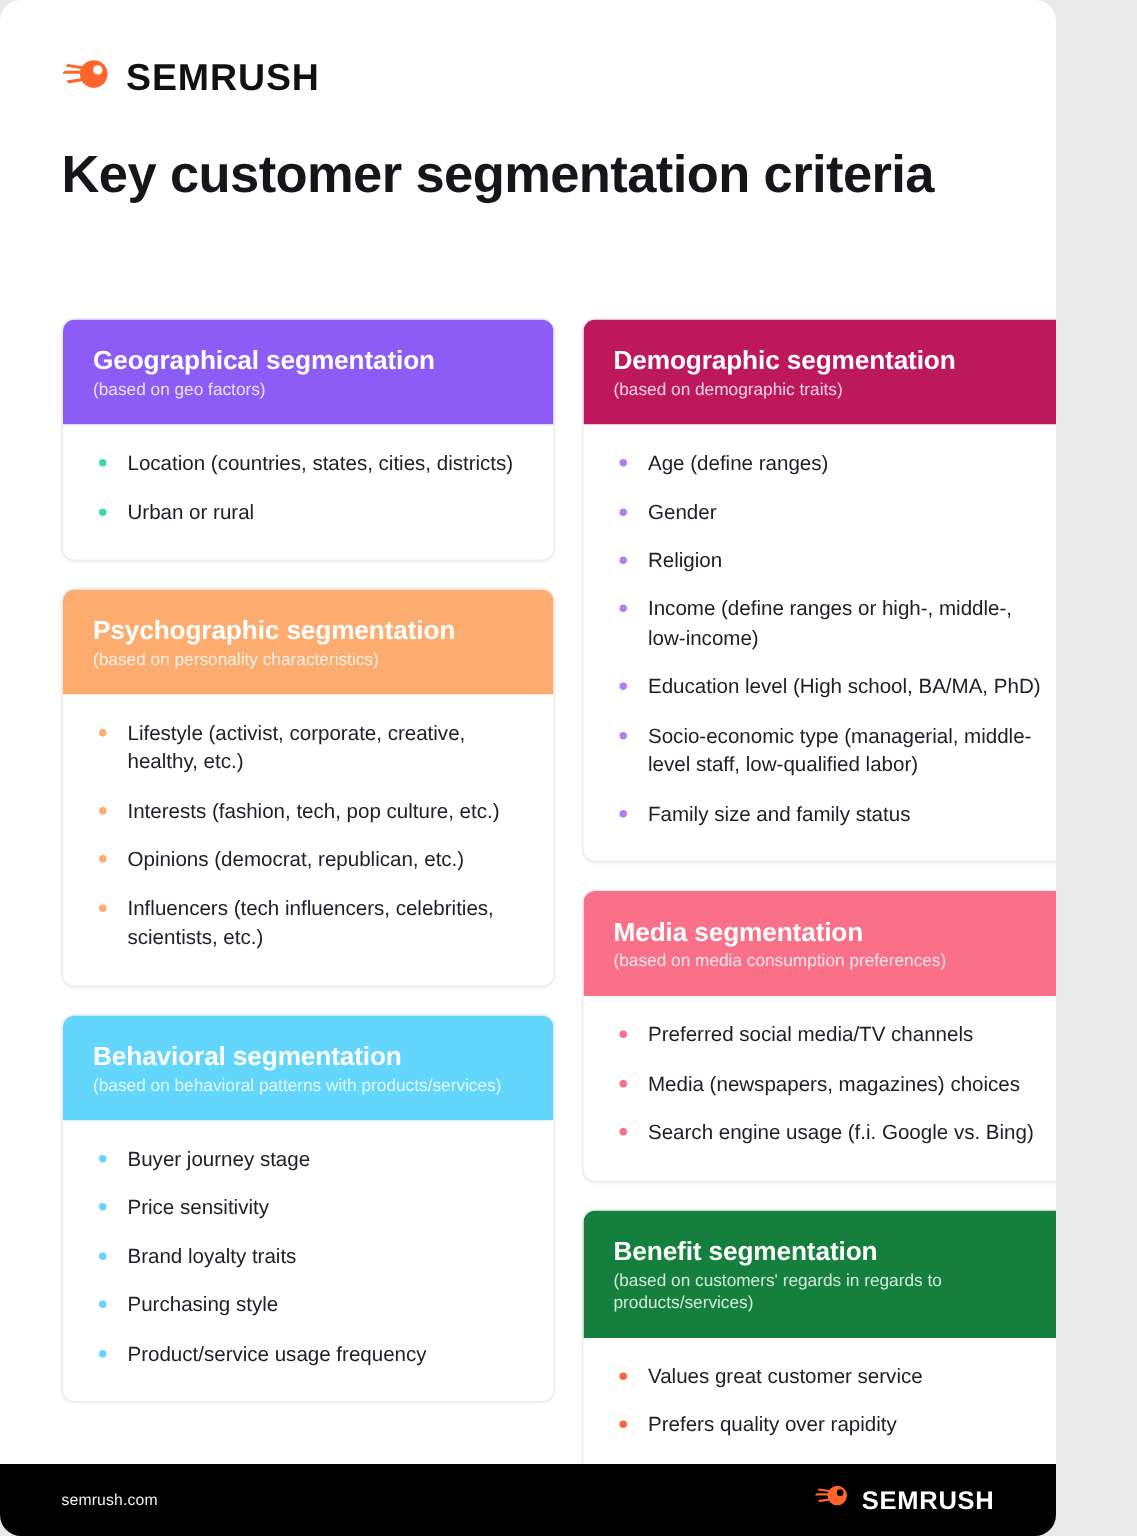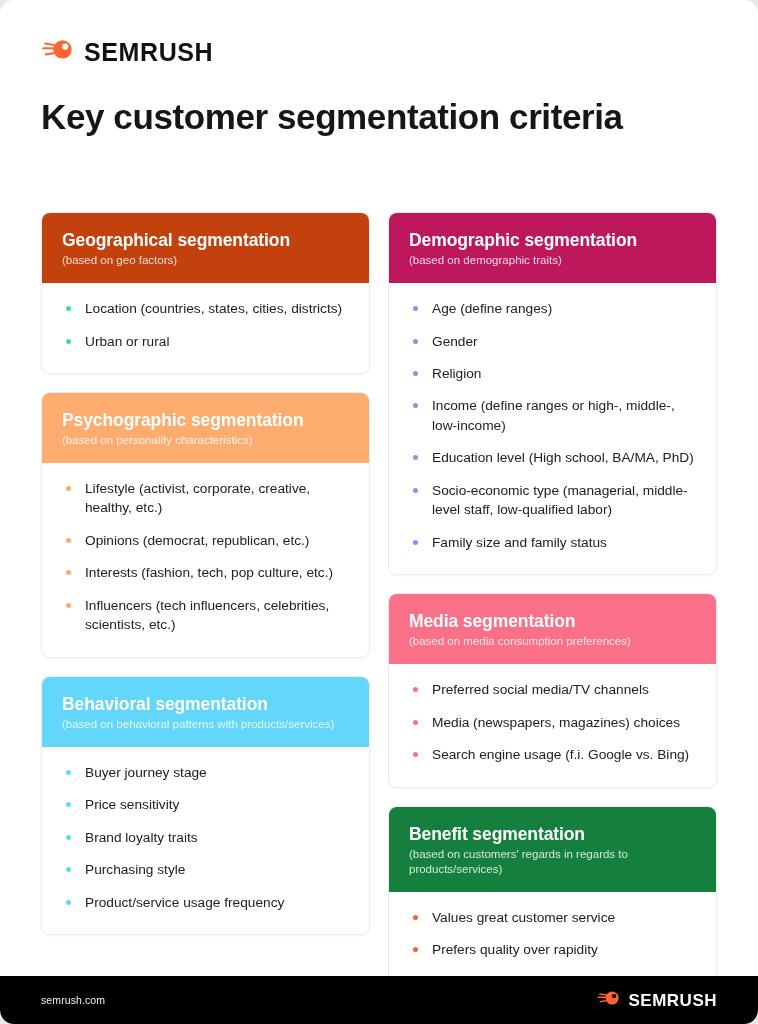--- a/index.html
+++ b/index.html
@@ -6,21 +6,21 @@
     margin: 0;
     padding: 0;
     background: #e9e9ea;
   }
   body {
     font-family: "Liberation Sans", sans-serif;
     -webkit-font-smoothing: antialiased;
   }
   .page {
     position: relative;
-    width: 758px;
+    width: 704px;
     height: 1024px;
     background: #ffffff;
     border-radius: 14px;
     overflow: hidden;
     box-sizing: border-box;
   }
 
   
   .top-logo {
     position: absolute;
@@ -168,41 +168,41 @@
       </svg>
     </span>
     <span class="logo-word">SEMRUSH</span>
   </div>
 
   <h1 class="page-title">Key customer segmentation criteria</h1>
 
   <div class="columns">
     <div class="col">
         <div class="card">
-          <div class="card-head" style="background: #c2410c;">
+          <div class="card-head" style="background: #8b5cf6;">
             <div class="card-title">Geographical segmentation</div>
             <div class="card-sub">(based on geo factors)</div>
           </div>
           <div class="card-body">
             <ul class="bullets">
               <li><span class="dot" style="background: rgb(62, 219, 159);"></span><span>Location (countries, states, cities, districts)</span></li>
               <li><span class="dot" style="background: rgb(62, 219, 159);"></span><span>Urban or rural</span></li>
             </ul>
           </div>
         </div>
         <div class="card">
           <div class="card-head" style="background: rgb(252, 172, 110);">
             <div class="card-title">Psychographic segmentation</div>
             <div class="card-sub">(based on personality characteristics)</div>
           </div>
           <div class="card-body">
             <ul class="bullets">
               <li><span class="dot" style="background: rgb(252, 172, 110);"></span><span>Lifestyle (activist, corporate, creative, healthy, etc.)</span></li>
+              <li><span class="dot" style="background: rgb(252, 172, 110);"></span><span>Interests (fashion, tech, pop culture, etc.)</span></li>
               <li><span class="dot" style="background: rgb(252, 172, 110);"></span><span>Opinions (democrat, republican, etc.)</span></li>
-              <li><span class="dot" style="background: rgb(252, 172, 110);"></span><span>Interests (fashion, tech, pop culture, etc.)</span></li>
               <li><span class="dot" style="background: rgb(252, 172, 110);"></span><span>Influencers (tech influencers, celebrities, scientists, etc.)</span></li>
             </ul>
           </div>
         </div>
         <div class="card">
           <div class="card-head" style="background: rgb(98, 214, 251);">
             <div class="card-title">Behavioral segmentation</div>
             <div class="card-sub">(based on behavioral patterns with products/services)</div>
           </div>
           <div class="card-body">

